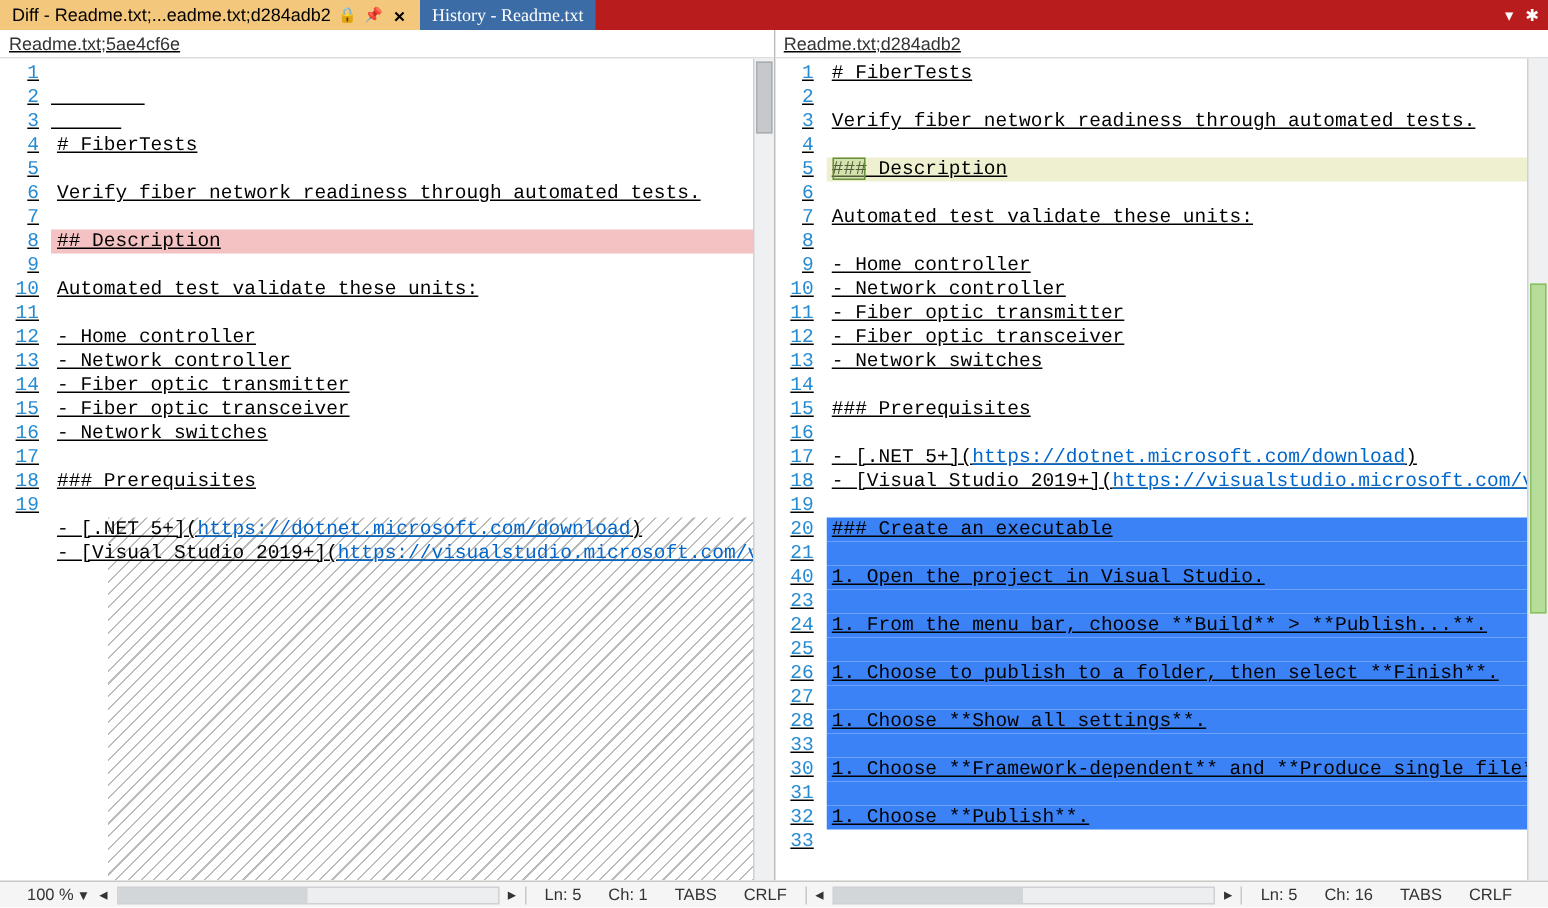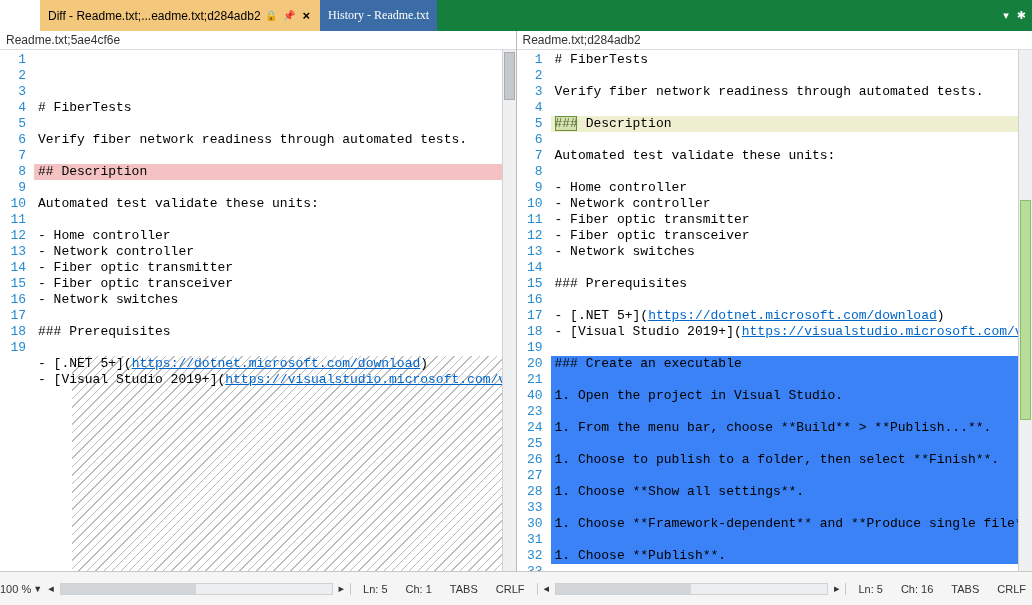--- a/index.html
+++ b/index.html
@@ -7,27 +7,26 @@
   font-family: "Segoe UI", Tahoma, sans-serif;
   font-size: 12px;
   background: #fff;
   width: 1032px;
   height: 605px;
   overflow: hidden;
   display: flex;
   flex-direction: column;
 }
 .tab-bar {
-  height: 31px;
-  background: #15803d;
+  height: 20px;
+  background: #b91c1c;
   display: flex;
   align-items: stretch;
   color: #fff;
   position: relative;
-  margin-left: 40px;
 }
 .tab {
   display: flex;
   align-items: center;
   padding: 0 8px;
   gap: 5px;
   font-size: 12px;
   cursor: pointer;
 }
 .tab.active {
@@ -58,20 +57,21 @@
   gap: 8px;
   padding-right: 6px;
   color: #fff;
 }
 .tab-bar-right span { cursor: pointer; font-size: 11px; }
 
 .main {
   flex: 1;
   display: flex;
   overflow: hidden;
+  text-decoration: underline;
 }
 .pane {
   flex: 1;
   display: flex;
   flex-direction: column;
   overflow: hidden;
   position: relative;
 }
 .pane + .pane { border-left: 1px solid #bbb; }
 .pane-header {
@@ -146,28 +146,28 @@
   position: absolute;
   left: 1px; right: 1px;
   background: #c6c9cc;
   border: 1px solid #a9adb1;
 }
 .right-scroll-thumb.active {
   background: #b7dd9a;
   border-color: #8abf5f;
 }
 .status-bar {
-  height: 34px;
+  height: 18px;
   border-top: 1px solid #c8c8c8;
   background: #f5f5f5;
   display: flex;
   align-items: center;
   font-size: 11px;
   color: #333;
-  padding: 0 0;
+  padding: 0 18px;
   gap: 6px;
 }
 .status-bar .zoom {
   display: flex; align-items: center; gap: 2px;
 }
 .status-bar .hscroll {
   flex: 1;
   height: 12px;
   background: #eceef0;
   border: 1px solid #cfd2d5;

